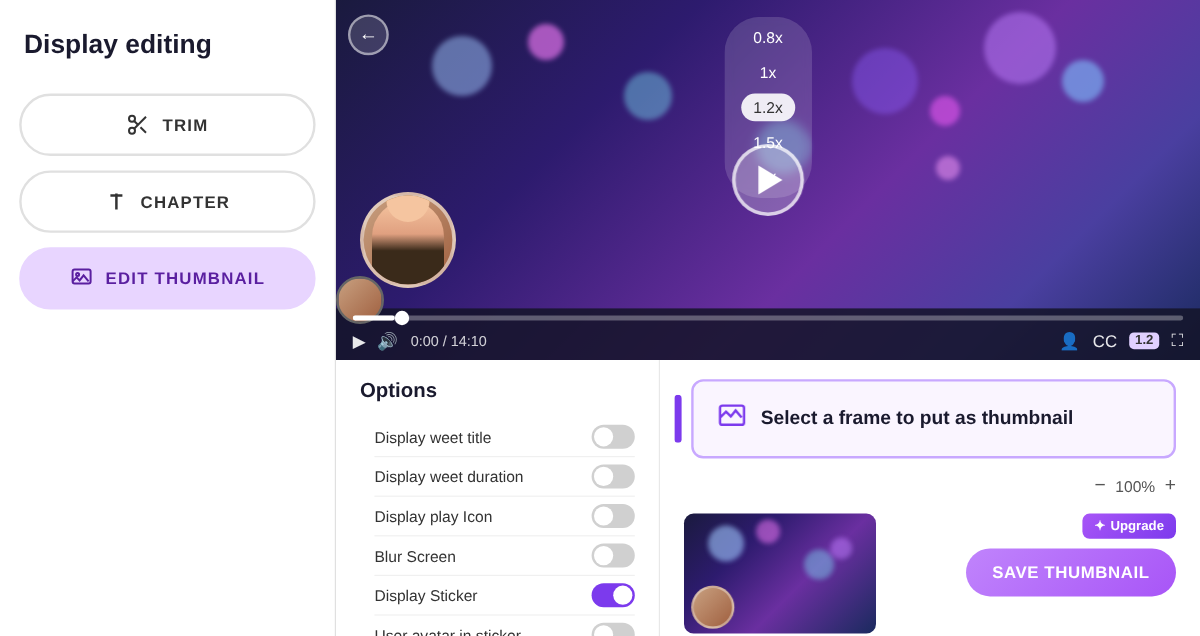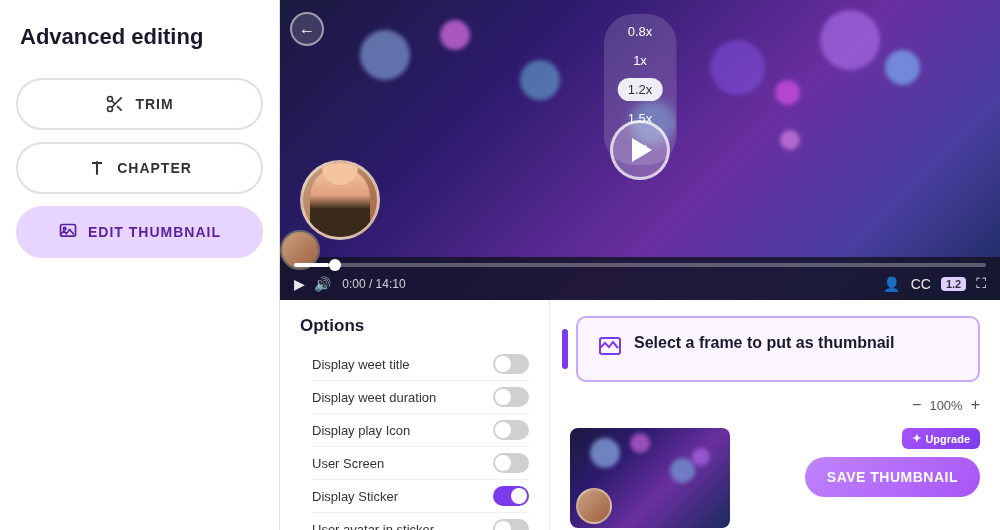--- a/index.html
+++ b/index.html
@@ -316,20 +316,21 @@
       padding: 16px 20px;
       gap: 14px;
     }
 
     
     .select-frame-box {
       border: 2px solid #c8a8ff;
       border-radius: 10px;
       padding: 16px 20px;
       display: flex;
+      align-items: center;
       gap: 12px;
       background: #faf5ff;
     }
     .select-frame-icon {
       font-size: 22px;
       color: #7c3aed;
     }
     .select-frame-text {
       font-size: 16px;
       font-weight: 600;
@@ -434,21 +435,21 @@
       width: 6px;
       height: 40px;
       background: #7c3aed;
       border-radius: 3px;
     }
   </style>
 </head>
 <body>
 
 <aside class="sidebar">
-  <div class="sidebar-title">Advanced editing</div>
+  <div class="sidebar-title">Display editing</div>
 
   <button class="sidebar-btn">
     <svg viewBox="0 0 24 24" fill="none" stroke="currentColor" stroke-width="2">
       <circle cx="6" cy="6" r="3"></circle>
         <circle cx="6" cy="18" r="3"></circle>
       <line x1="20" y1="4" x2="8.12" y2="15.88"></line>
         <line x1="14.47" y1="14.48" x2="20" y2="20"></line>
         <line x1="8.12" y1="8.12" x2="12" y2="12"></line>
     </svg>
     <span>TRIM</span>
@@ -542,21 +543,21 @@
       </div>
       <div class="option-row">
         <span class="option-label">Display weet duration</span>
         <div class="toggle off"></div>
       </div>
       <div class="option-row">
         <span class="option-label">Display play Icon</span>
         <div class="toggle off"></div>
       </div>
       <div class="option-row">
-        <span class="option-label">User Screen</span>
+        <span class="option-label">Blur Screen</span>
         <div class="toggle off"></div>
       </div>
       <div class="option-row">
         <span class="option-label">Display Sticker</span>
         <div class="toggle on"></div>
       </div>
       <div class="option-row">
         <span class="option-label">User avatar in sticker</span>
         <div class="toggle off"></div>
       </div>

